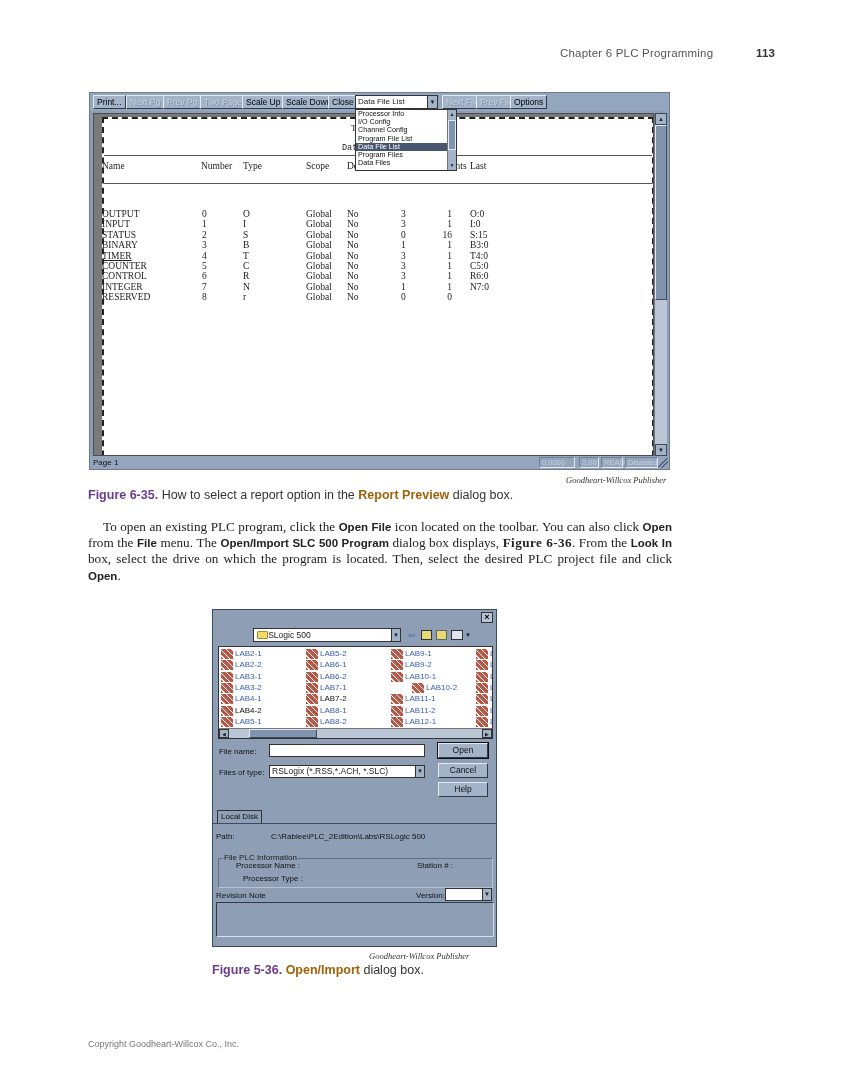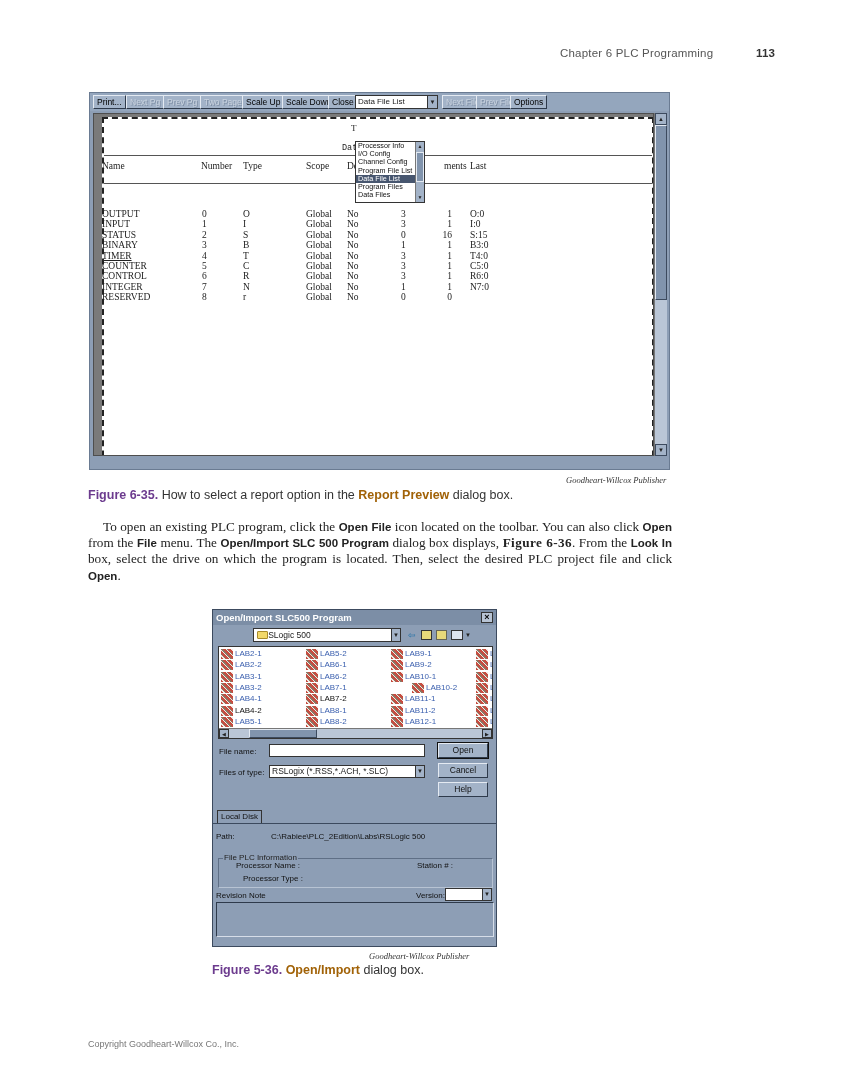--- a/index.html
+++ b/index.html
@@ -11,21 +11,21 @@
 
   
   .rp { position: absolute; left: 89px; top: 92px; width: 581px; height: 378px; background: #8d9eb5; border: 1px solid #6a7b92; }
   .rp-toolbar { position: absolute; left: 0; top: 0; width: 100%; height: 18px; background: #94a6bd; }
   .tb-btn { position: absolute; top: 2px; height: 14px; font-size: 8.5px; line-height: 12px; padding: 0 3px; background: #a3b3c8;
             border-top: 1px solid #e4eaf2; border-left: 1px solid #e4eaf2; border-right: 1px solid #2e3a4b; border-bottom: 1px solid #2e3a4b; color: #000; white-space: nowrap; }
   .tb-btn.disabled { color: #c9d3df; text-shadow: 1px 1px 0 #7d8da3; }
 
   .report-select { position: absolute; left: 265px; top: 2px; width: 83px; height: 14px; background: #fff; border: 1px solid #333; font-size: 8px; line-height: 12px; padding-left: 2px; }
   .report-select .arrow { position: absolute; right: 0; top: 0; width: 10px; height: 12px; background: #a3b3c8; border-left: 1px solid #333; font-size: 6px; text-align: center; line-height: 12px; }
-  .report-list { position: absolute; left: 265px; top: 16px; width: 70px; height: 62px; background: #fff; border: 1px solid #333; z-index: 5; margin-top: 32px; }
+  .report-list { position: absolute; left: 265px; top: 16px; width: 102px; height: 62px; background: #fff; border: 1px solid #333; z-index: 5; }
   .report-list .opt { height: 8.2px; font-size: 7.2px; line-height: 8px; padding-left: 2px; white-space: nowrap; overflow: hidden; color: #111; }
   .report-list .opt.sel { background: #47566f; color: #fff; }
   .report-list .vscroll { position: absolute; right: 0; top: 0; width: 9px; height: 100%; background: #a3b3c8; border-left: 1px solid #777; }
   .report-list .vscroll .thumb { position: absolute; left: 0; top: 10px; width: 8px; height: 30px; background: #8194ad; border: 1px solid #e4eaf2; }
   .report-list .vscroll .up, .report-list .vscroll .dn { position: absolute; left: 0; width: 8px; height: 9px; font-size: 5px; text-align: center; line-height: 9px; background: #a3b3c8; }
   .report-list .vscroll .up { top: 0; } .report-list .vscroll .dn { bottom: 0; }
 
   .rp-canvas { position: absolute; left: 3px; top: 20px; width: 561px; height: 343px; background: #7a7a7a; border: 1px solid #4e4e4e; overflow: hidden; }
   .rp-page { position: absolute; left: 8px; top: 3px; width: 552px; height: 400px; background: #fff; border: 2px dashed #222; border-bottom: none; font-family: "Liberation Serif", serif; color: #222; }
   .rp-page .ttl1 { position: absolute; left: 247px; top: 4px; font-size: 9px; }
@@ -227,33 +227,40 @@
         </div>
     </div>
   </div>
 
   <div class="rp-vscroll">
     <div class="up">▲</div>
     <div class="thumb"></div>
     <div class="dn">▼</div>
   </div>
 
+  <div class="rp-status">
+    <span class="page">Page 1</span>
+    <span class="panel" style="left:449px;width:36px">0.0000</span>
+    <span class="panel" style="left:489px;width:20px">2.00</span>
+    <span class="panel" style="left:511px;width:22px">READ</span>
+    <span class="panel" style="left:535px;width:33px">Disabled</span>
+    <span class="grip"></span>
+  </div>
 </div>
 
 <div class="credit" style="left:566px;top:475px">Goodheart-Willcox Publisher</div>
 <div class="caption" style="left:88px;top:488px">
   <span class="fig">Figure 6-35.</span><span> How to select a report option in the </span><b>Report Preview</b><span> dialog box.</span>
 </div>
 
 <div class="body-text">
   <p><span>To open an existing PLC program, click the </span><span class="ui">Open File</span><span> icon located on the toolbar. You can also click </span><span class="ui">Open</span><span> from the </span><span class="ui">File</span><span> menu. The </span><span class="ui">Open/Import SLC 500 Program</span><span> dialog box displays, </span><span class="figref">Figure 6-36</span><span>. From the </span><span class="ui">Look In</span><span> box, select the drive on which the program is located. Then, select the desired PLC project file and click </span><span class="ui">Open</span><span>.</span></p>
 </div>
 
 <div class="dlg">
-  <div class="dlg-title">Open/Import SLC500 Program</div>
   <div class="dlg-close">×</div>
 
   <div class="lookin-label">Look in:</div>
   <div class="lookin-select">
     <span class="folder-ico"></span>
     <span>RSLogic 500</span>
     <span class="arrow">▼</span>
   </div>
   <span class="tool-ico ico-back">⇦</span>
   <span class="tool-ico ico-up"></span>

